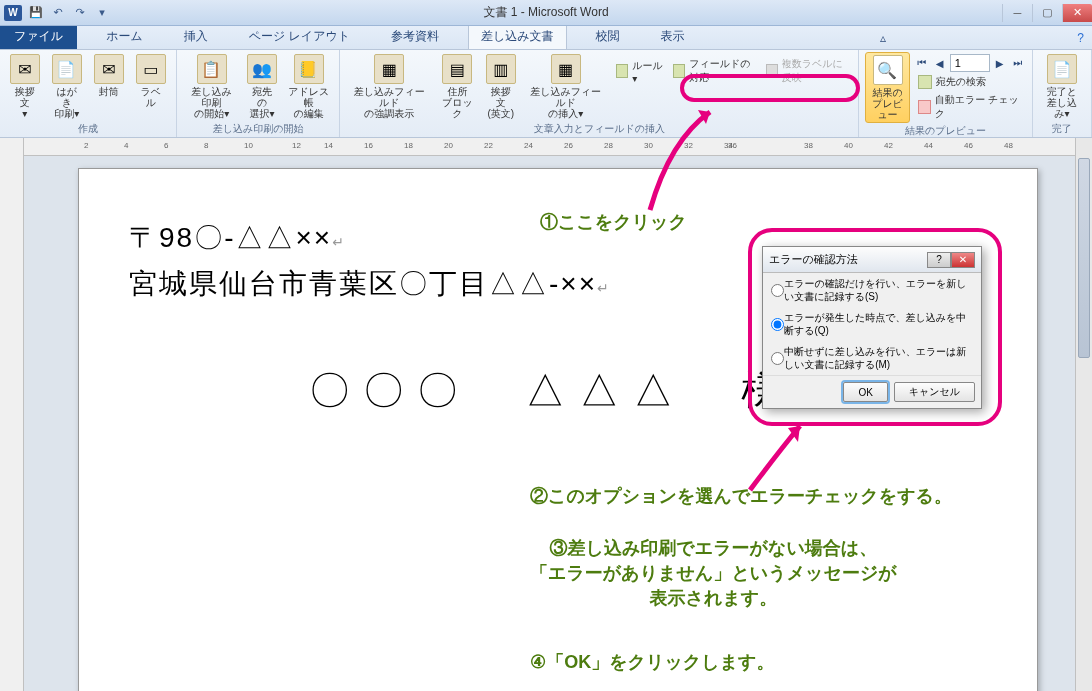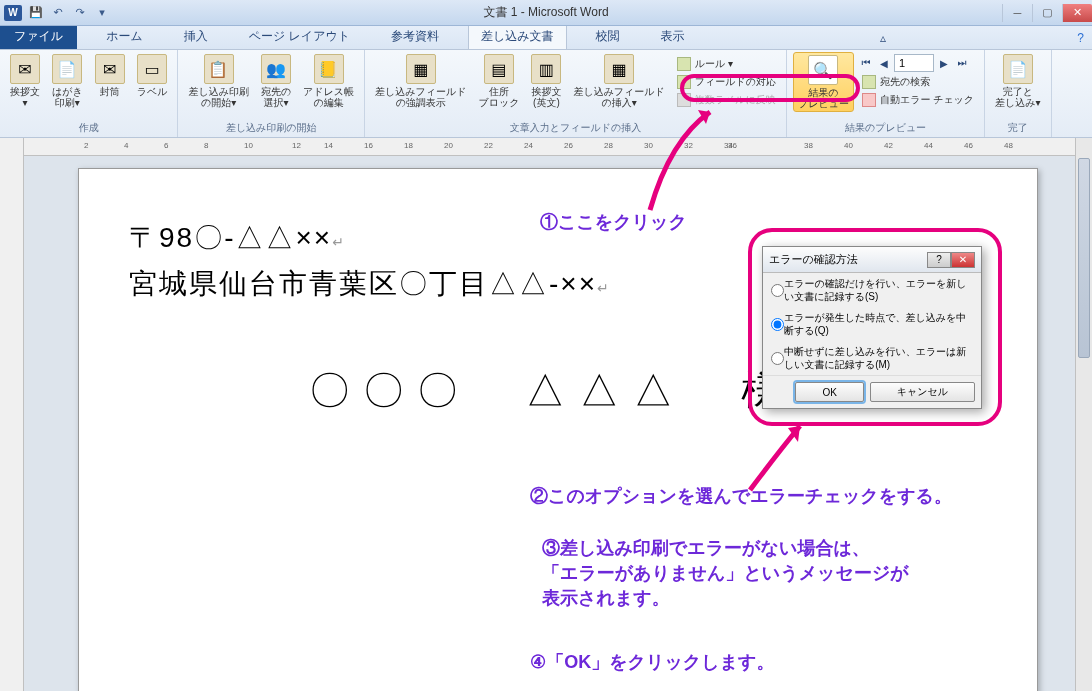--- a/index.html
+++ b/index.html
@@ -44,36 +44,36 @@
 .body-col { flex:1; display:flex; flex-direction:column; }
 .hruler { height:18px; background:#f0f0f0; border-bottom:1px solid #c0c0c0; position:relative; overflow:hidden; }
 .hruler .tick { position:absolute; font-size:8px; color:#666; top:3px; }
 .page-wrap { flex:1; overflow:hidden; display:flex; justify-content:center; padding-top:12px; }
 .page { width:960px; background:#fff; border:1px solid #999; box-shadow:2px 2px 6px rgba(0,0,0,.25); padding:50px 50px; position:relative; height:560px; }
 .doc-line { font-size:28px; font-family:"MS Mincho",serif; letter-spacing:2px; margin-bottom:8px; }
 .doc-line.big { font-size:40px; margin-top:60px; letter-spacing:14px; text-align:center; }
 .dot { color:#999; font-size:14px; }
 
 
-.anno { position:absolute; font-size:18px; color:#6d28d9; font-weight:bold; z-index:200; white-space:pre-line; line-height:1.4; }
+.anno { position:absolute; font-size:18px; color:#4d7c0f; font-weight:bold; z-index:200; white-space:pre-line; line-height:1.4; }
 .arrow { position:absolute; z-index:150; }
 svg.arrow path { stroke:#e6007e; stroke-width:5; fill:none; }
 svg.arrow polygon { fill:#e6007e; }
 .ring { position:absolute; border:4px solid #e6007e; border-radius:24px; z-index:120; }
 
 
 .dialog { position:absolute; width:220px; background:#f0f0f0; border:1px solid #888; box-shadow:3px 3px 10px rgba(0,0,0,.35); font-size:10px; z-index:160; }
 .dialog .dtitle { height:26px; background:linear-gradient(#fdfdfd,#e0e6ee); display:flex; align-items:center; padding:0 6px; font-size:11px; border-bottom:1px solid #bbb; }
 .dialog .dtitle .dbtns { margin-left:auto; display:flex; gap:0; }
 .dbtn { width:24px; height:16px; font-size:10px; display:flex; align-items:center; justify-content:center; border:1px solid #888; background:linear-gradient(#eee,#ccc); }
 .dbtn.close { background:linear-gradient(#e88,#c33); color:#fff; }
 .dopt { padding:4px 8px; display:flex; line-height:1.3; }
 .dopt input { margin-top:1px; }
 .dfoot { padding:6px; display:flex; justify-content:flex-end; gap:6px; background:#f0f0f0; border-top:1px solid #ddd; }
-.dfoot button { font-size:10px; padding:2px 26px; background:linear-gradient(#fdfdfd,#e4e4e4); border:1px solid #888; border-radius:2px; }
+.dfoot button { font-size:10px; padding:2px 14px; background:linear-gradient(#fdfdfd,#e4e4e4); border:1px solid #888; border-radius:2px; }
 .dfoot button.primary { box-shadow:0 0 0 2px #7ab5e8; }
 
 .scrollbar-v { position:absolute; right:0; top:138px; bottom:0; width:17px; background:#e8e8e8; border-left:1px solid #c0c0c0; }
 .scrollbar-v .thumb { position:absolute; left:2px; right:2px; top:20px; height:200px; background:linear-gradient(#d0d8e4,#b8c4d4); border:1px solid #9aa8ba; border-radius:2px; }
 </style>
 </head>
 <body>
 
 <div class="titlebar">
   <div class="left">
@@ -165,21 +165,21 @@
       <div class="rbtn">
           <div class="ico">▥</div>
           <div class="lbl">挨拶文
 (英文)</div>
         </div>
       <div class="rbtn">
           <div class="ico">▦</div>
           <div class="lbl">差し込みフィールド
 の挿入▾</div>
         </div>
-      <div style="display:flex;flex-direction:column;gap:2px;padding-top:4px;">
+      <div style="display:flex;flex-direction:row;gap:2px;padding-top:4px;">
         <div class="rbtn-h">
             <div class="ico"></div>
             <span>ルール ▾</span>
           </div>
         <div class="rbtn-h">
             <div class="ico"></div>
             <span>フィールドの対応</span>
           </div>
         <div class="rbtn-h" style="color:#aaa;">
             <div class="ico" style="background:#ddd;border-color:#bbb;"></div>
@@ -278,21 +278,21 @@
   <path d="M10,110 Q30,40 70,12"></path>
   <polygon points="70,12 58,10 66,24"></polygon>
 </svg>
 <svg class="arrow" style="left:740px; top:420px; width:120px; height:80px;">
   <path d="M10,70 Q40,30 60,6"></path>
   <polygon points="60,6 48,8 58,22"></polygon>
 </svg>
 
 <div class="anno" style="left:540px; top:210px;">①ここをクリック</div>
 <div class="anno" style="left:530px; top:484px;">②このオプションを選んでエラーチェックをする。</div>
-<div class="anno" style="left:542px; top:536px;">③差し込み印刷でエラーがない場合は、
+<div class="anno" style="left:530px; top:536px;text-align:center;">③差し込み印刷でエラーがない場合は、
 「エラーがありません」というメッセージが
 表示されます。</div>
 <div class="anno" style="left:530px; top:650px;">④「OK」をクリックします。</div>
 
 <div class="dialog" style="left:762px; top:246px;">
   <div class="dtitle">
     <span>エラーの確認方法</span>
     <div class="dbtns">
       <div class="dbtn">?</div>
       <div class="dbtn close">✕</div>

